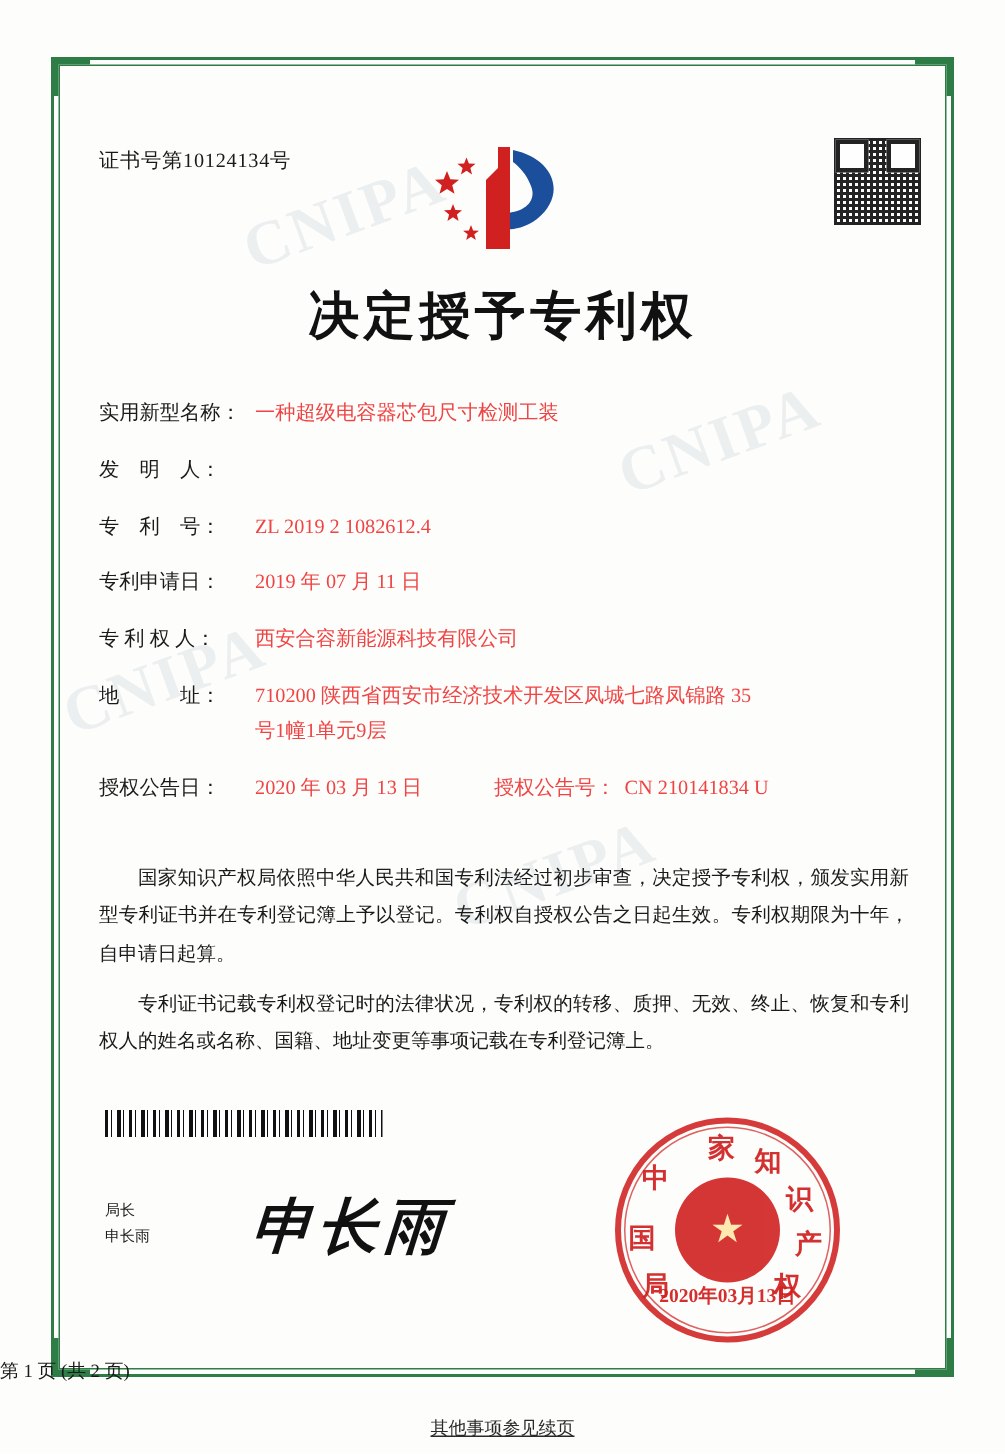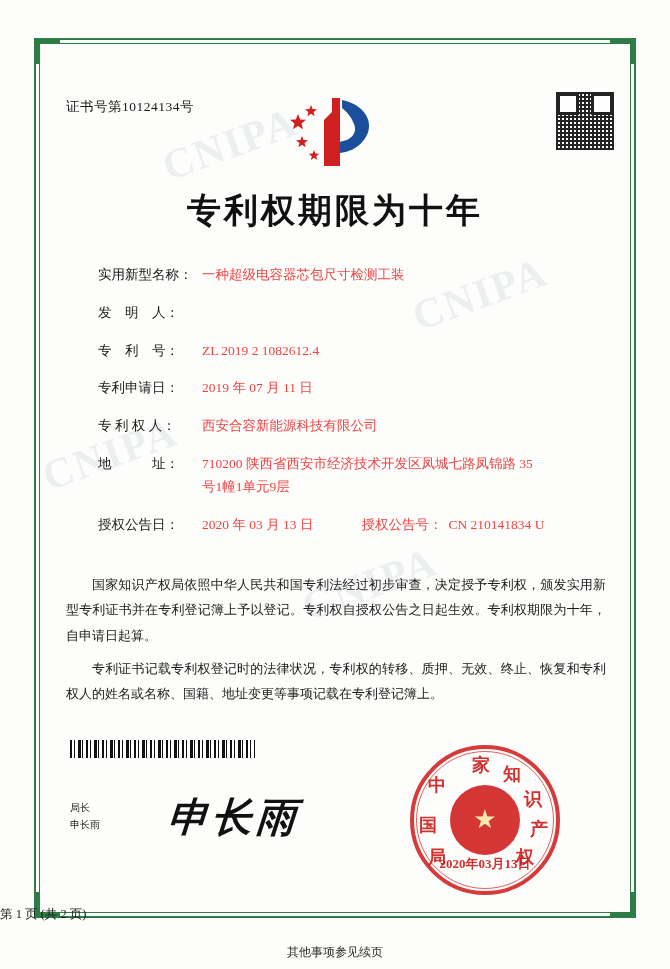--- a/index.html
+++ b/index.html
@@ -118,21 +118,20 @@
     position: absolute;
     left: 66px; top: 265px;
     width: 540px;
     font-size: 13.5px;
     line-height: 1.5;
   }
   .row {
     display: flex;
     align-items: flex-start;
     margin-bottom: 17.5px;
-    margin-left: 32px;
   }
   .label {
     width: 104px;
     flex: 0 0 104px;
     color: #1a1a1a;
     white-space: nowrap;
   }
   .value {
     flex: 1;
     color: #ef4444;
@@ -255,20 +254,21 @@
     color: #1a1a1a;
   }
 
   .footer-note {
     position: absolute;
     left: 0; right: 0;
     top: 944px;
     text-align: center;
     font-size: 12px;
     color: #2a2a2a;
+    text-decoration: underline;
   }
 </style>
 </head>
 <body>
 
 <div class="page">
 
   <div class="watermark wm1">CNIPA</div>
   <div class="watermark wm2">CNIPA</div>
   <div class="watermark wm3">CNIPA</div>
@@ -293,21 +293,21 @@
       <path d="M52 6 L60 6 L60 74 L52 74 Z" fill="#d02020"></path>
       <path d="M44 28 L52 20 L52 74 L44 74 Z" fill="#d02020"></path>
 
       <polygon points="18,22 20.2,27.5 26,27.8 21.5,31.5 23,37.2 18,34 13,37.2 14.5,31.5 10,27.8 15.8,27.5" fill="#d02020"></polygon>
       <polygon points="31,13 32.6,17 37,17.2 33.6,20 34.7,24.3 31,21.8 27.3,24.3 28.4,20 25,17.2 29.4,17" fill="#d02020"></polygon>
       <polygon points="22,44 23.6,48 28,48.2 24.6,51 25.7,55.3 22,52.8 18.3,55.3 19.4,51 16,48.2 20.4,48" fill="#d02020"></polygon>
       <polygon points="34,58 35.4,61.6 39.3,61.8 36.2,64.2 37.2,68 34,65.8 30.8,68 31.8,64.2 28.7,61.8 32.6,61.6" fill="#d02020"></polygon>
     </svg>
   </div>
 
-  <div class="title">专利权期限为十年</div>
+  <div class="title">决定授予专利权</div>
 
   <div class="fields">
 
     <div class="row">
       <div class="label">实用新型名称：</div>
       <div class="value">一种超级电容器芯包尺寸检测工装</div>
     </div>
 
     <div class="row">
       <div class="label">发　明　人：</div>

